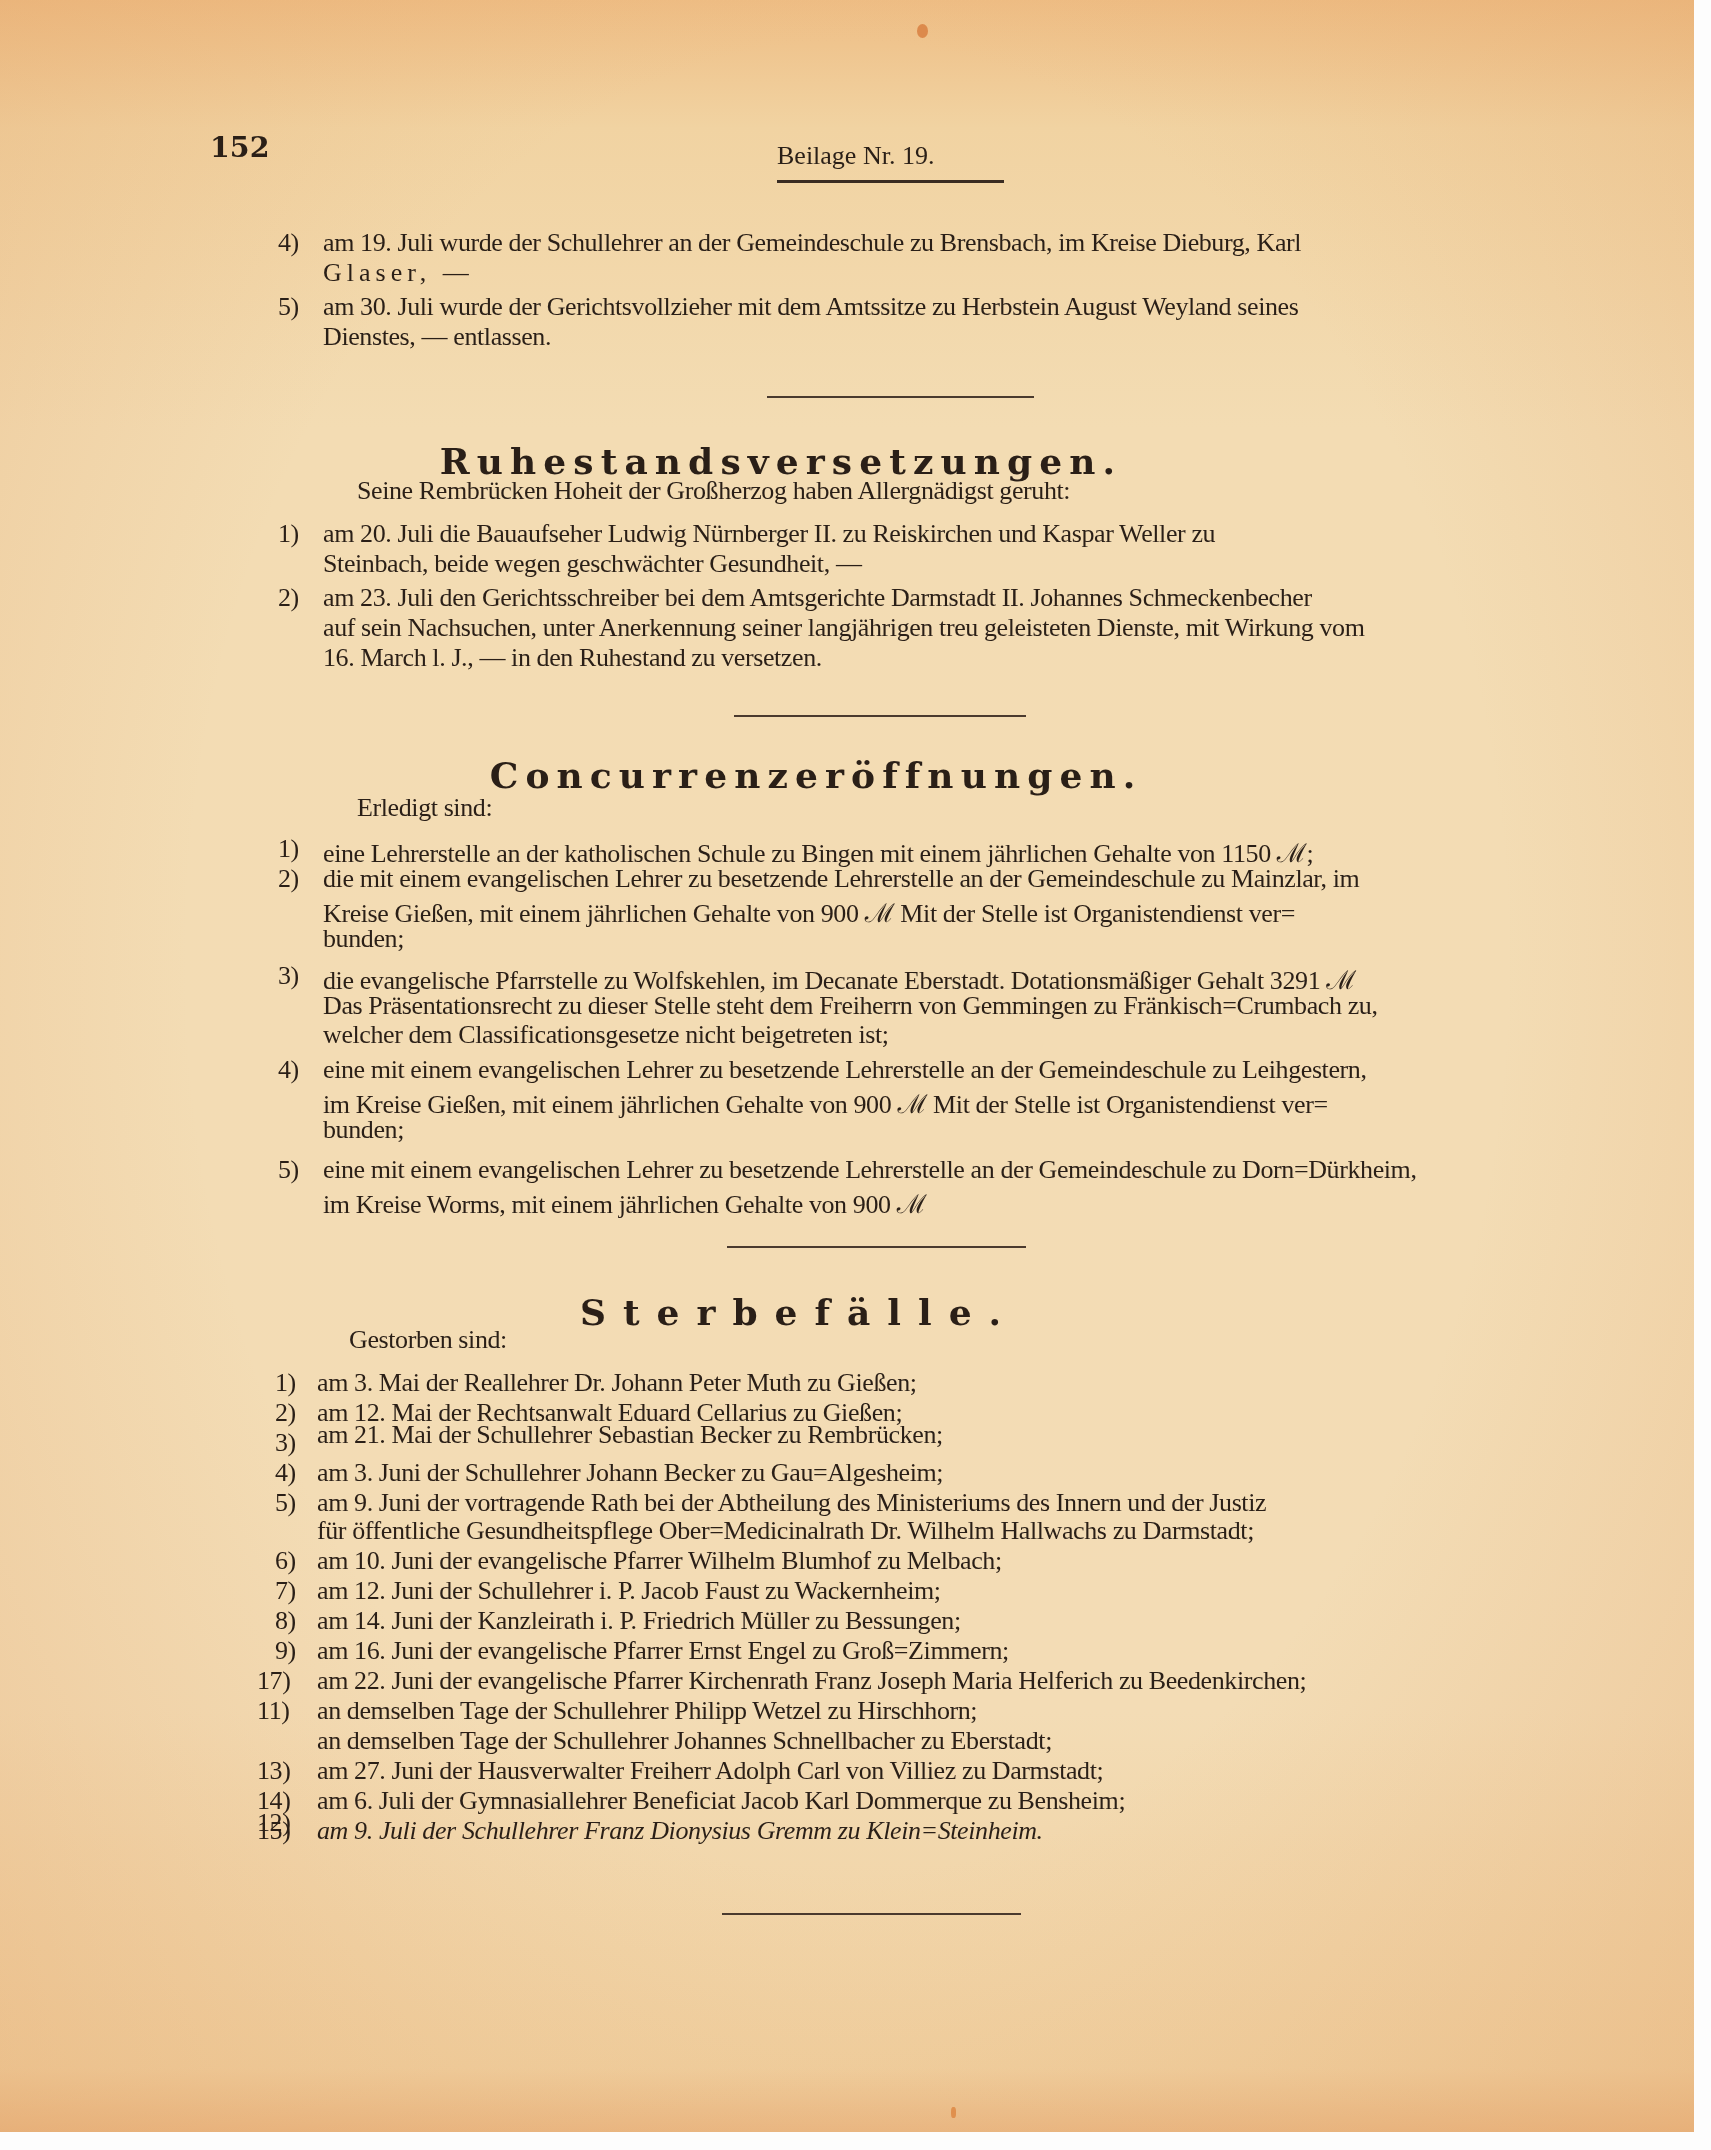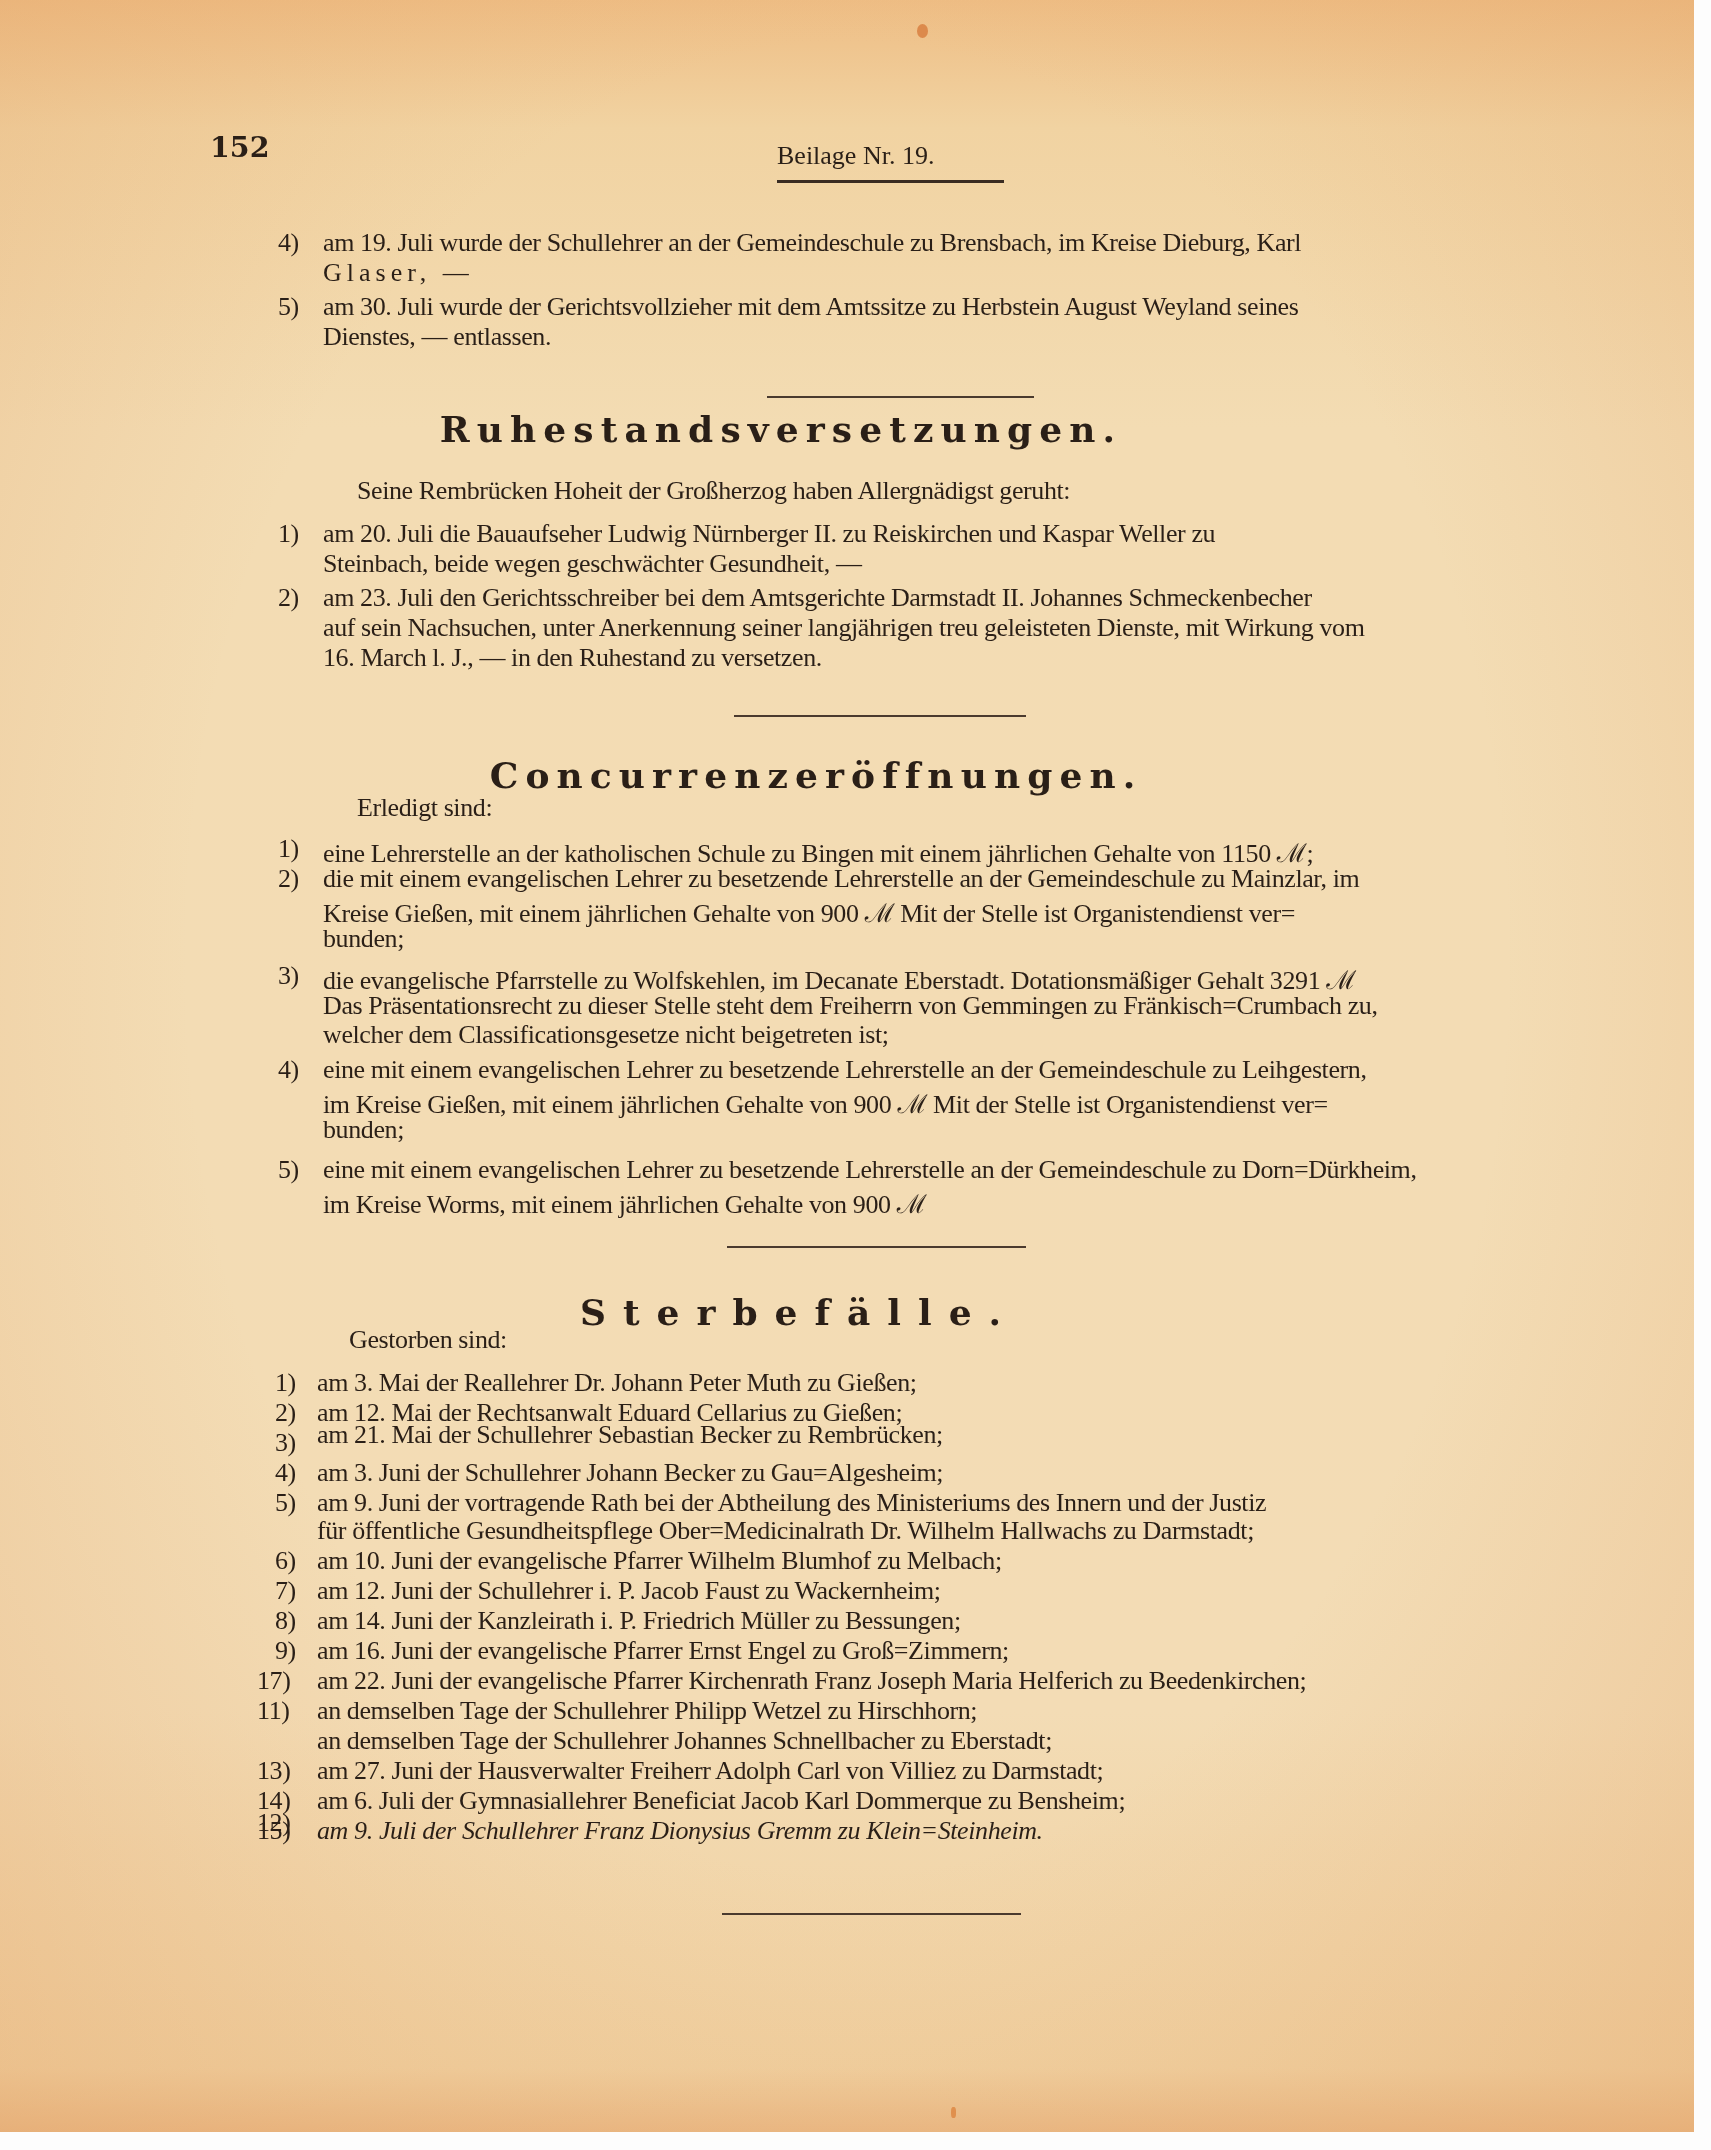--- a/index.html
+++ b/index.html
@@ -43,21 +43,21 @@
 
 <div class="line" style="left:278px; top:228px;">4)</div>
 <div class="line" style="left:323px; top:228px; width:1234px;">am 19. Juli wurde der Schullehrer an der Gemeindeschule zu Brensbach, im Kreise Dieburg, Karl</div>
 <div class="line spaced" style="left:323px; top:258px;">Glaser, —</div>
 <div class="line" style="left:278px; top:292px;">5)</div>
 <div class="line" style="left:323px; top:292px;">am 30. Juli wurde der Gerichtsvollzieher mit dem Amtssitze zu Herbstein August Weyland seines</div>
 <div class="line" style="left:323px; top:322px;">Dienstes, — entlassen.</div>
 
 <div class="rule" style="left:767px; top:396px; width:267px;"></div>
 
-<div class="heading" style="left:781px; top:408px;text-align:right;">Ruhestandsversetzungen.</div>
+<div class="heading" style="left:781px; top:440px;text-align:right;">Ruhestandsversetzungen.</div>
 <div class="line" style="left:357px; top:476px;">Seine Rembrücken Hoheit der Großherzog haben Allergnädigst geruht:</div>
 <div class="line" style="left:278px; top:519px;">1)</div>
 <div class="line" style="left:323px; top:519px;">am 20. Juli die Bauaufseher Ludwig Nürnberger II. zu Reiskirchen und Kaspar Weller zu</div>
 <div class="line" style="left:323px; top:549px;">Steinbach, beide wegen geschwächter Gesundheit, —</div>
 <div class="line" style="left:278px; top:583px;">2)</div>
 <div class="line" style="left:323px; top:583px;">am 23. Juli den Gerichtsschreiber bei dem Amtsgerichte Darmstadt II. Johannes Schmeckenbecher</div>
 <div class="line" style="left:323px; top:613px;">auf sein Nachsuchen, unter Anerkennung seiner langjährigen treu geleisteten Dienste, mit Wirkung vom</div>
 <div class="line" style="left:323px; top:643px;">16. March l. J., — in den Ruhestand zu versetzen.</div>
 
 <div class="rule" style="left:734px; top:715px; width:292px;"></div>

